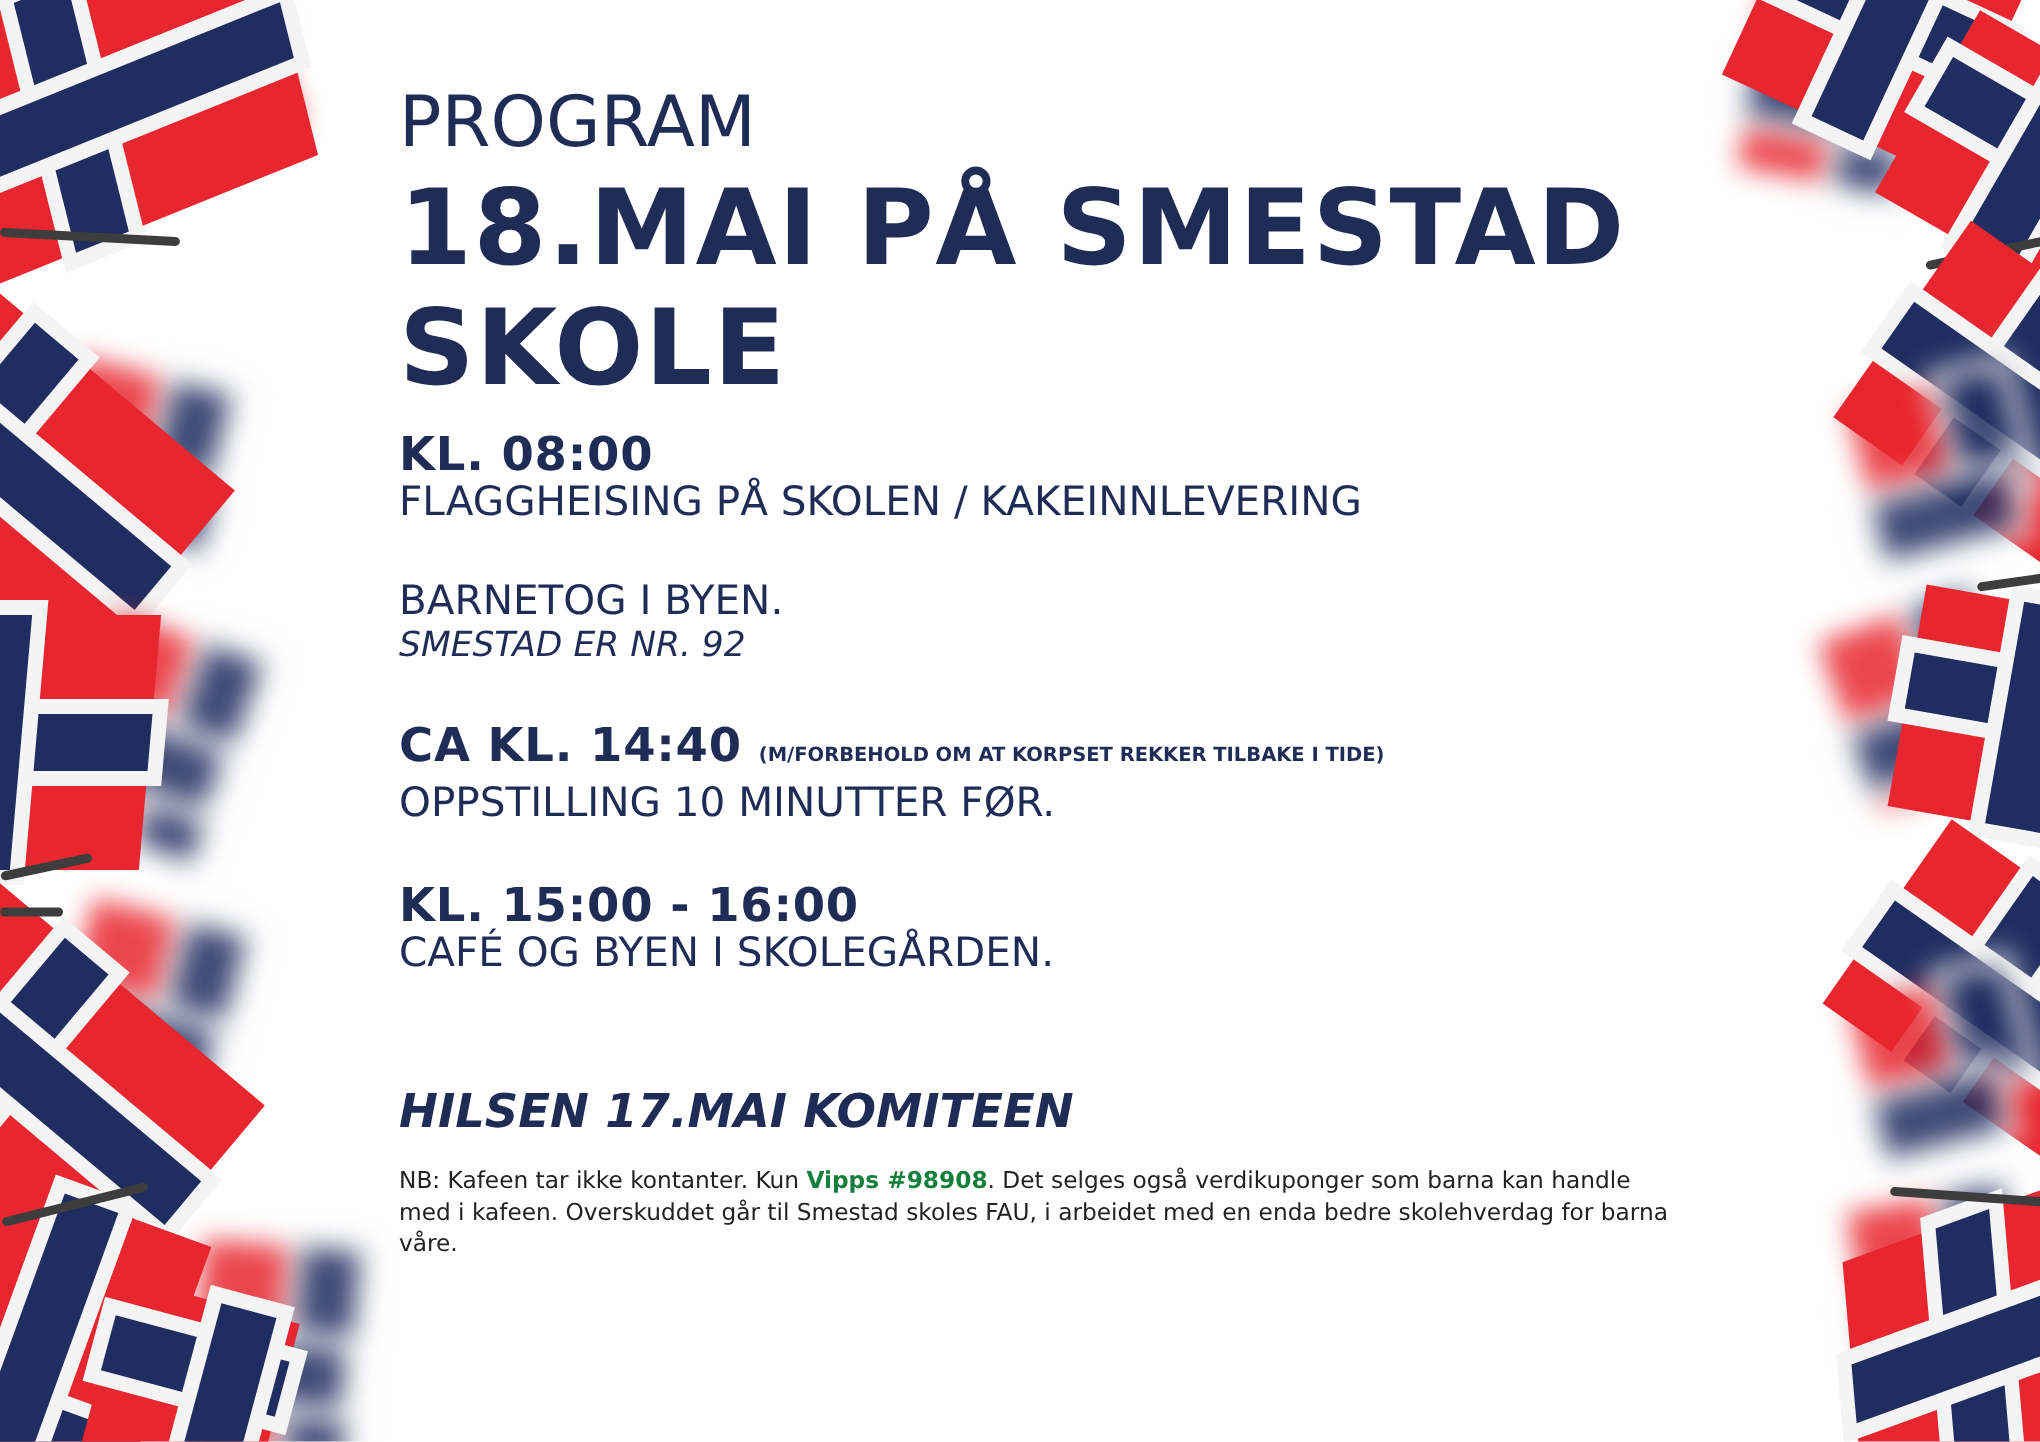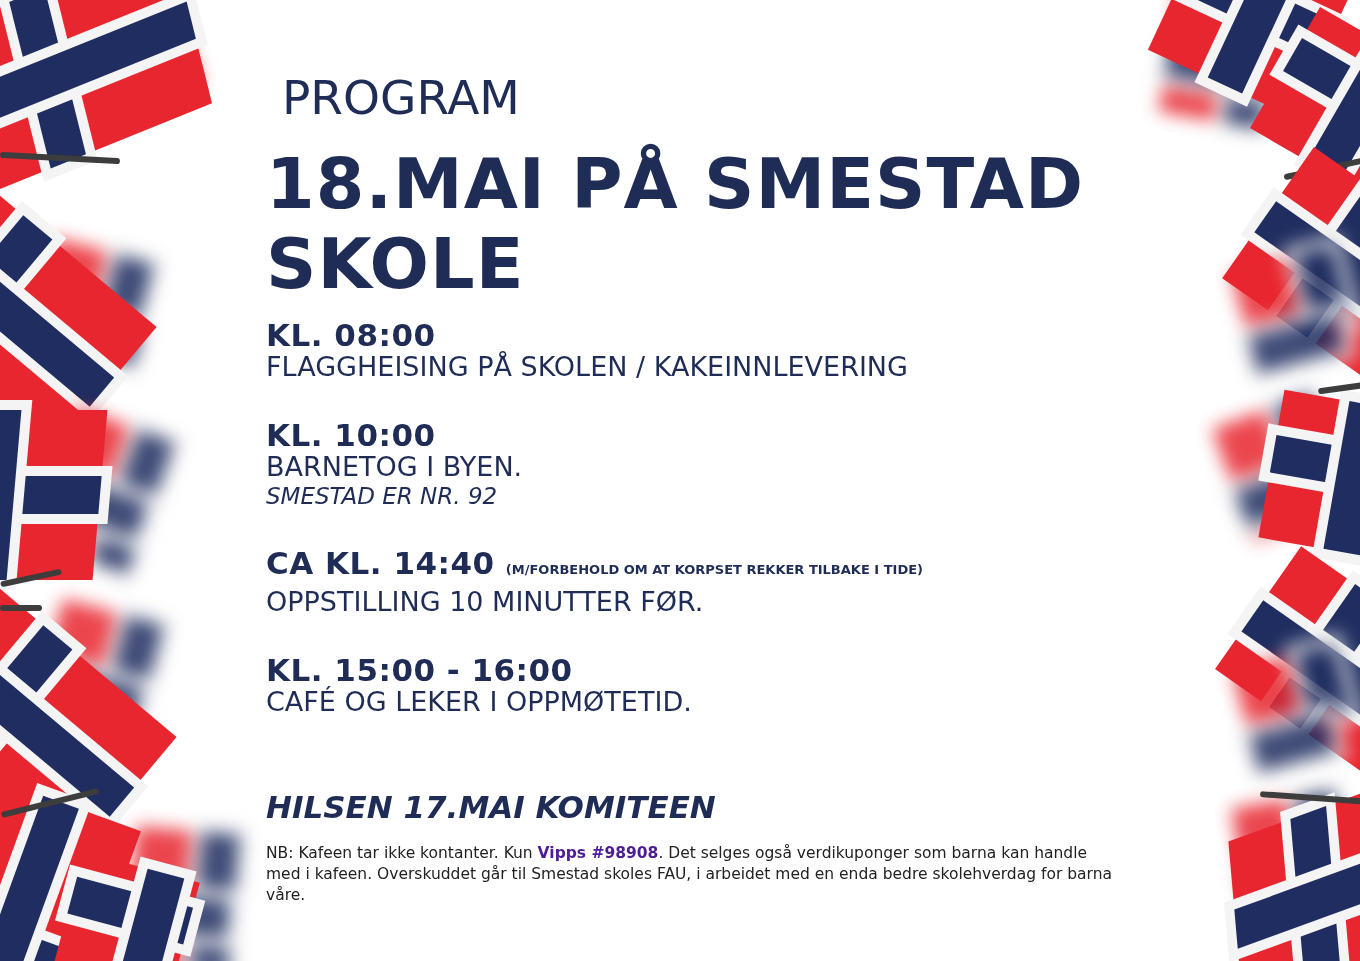--- a/index.html
+++ b/index.html
@@ -19,31 +19,31 @@
     background:#1f2d60; box-shadow:0 0 0 10px #f4f4f4;
   }
   .flag::after {
     content:""; position:absolute; left:0; top:66px; height:38px; width:100%;
     background:#1f2d60; box-shadow:0 0 0 10px #f4f4f4;
   }
   .flag.blur { filter:blur(9px); opacity:0.85; }
   .pole { position:absolute; height:6px; background:#3d3d3d; border-radius:3px; }
 
   .content { position:absolute; left:266px; top:52px; width:880px; }
-  .title-small { font-size:47px; font-weight:normal; letter-spacing:0px; line-height:60px; margin:16px; }
+  .title-small { font-size:47px; font-weight:normal; letter-spacing:0px; line-height:60px; margin:0; }
   .title-big { font-size:70px; font-weight:bold; line-height:80px; margin:0; letter-spacing:1px; }
   .sched { margin-top:14px; }
   .item { margin-bottom:36px; }
   .time { font-size:31px; font-weight:bold; line-height:34px; letter-spacing:0.5px; }
   .note { font-size:13px; font-weight:bold; letter-spacing:0; }
   .line { font-size:27px; line-height:30px; }
   .em { font-size:23px; line-height:28px; font-style:italic; font-weight:normal; }
   .sig { font-size:31px; font-weight:bold; font-style:italic; margin-top:70px; line-height:40px; }
   .nb { font-size:15.5px; line-height:21px; margin-top:16px; width:860px; color:#222; }
-  .nb b { color:#4c1d95; }
+  .nb b { color:#15803d; }
 </style>
 </head>
 <body>
 
 <div class="flags">
 
   <div class="flag blur" style="left:-60px;top:-40px;transform:rotate(-20deg);"></div>
   <div class="flag" style="left:-40px;top:-20px;transform:rotate(-22deg) skewX(-8deg);"></div>
   <div class="pole" style="left:0;top:155px;width:120px;transform:rotate(3deg);"></div>
   <div class="flag blur" style="left:40px;top:250px;width:110px;height:90px;transform:rotate(15deg);"></div>
@@ -80,35 +80,34 @@
   <h1 class="title-big">18.MAI PÅ SMESTAD</h1>
   <h1 class="title-big">SKOLE</h1>
 
   <div class="sched">
     <div class="item">
       <div class="time">KL. 08:00</div>
       <div class="line">FLAGGHEISING PÅ SKOLEN / KAKEINNLEVERING</div>
     </div>
 
     <div class="item">
-      <div class="time">KL. 10:00</div>
       <div class="line">BARNETOG I BYEN.</div>
       <div class="em">SMESTAD ER NR. 92</div>
     </div>
 
     <div class="item">
       <div class="time">
         <span>CA KL. 14:40</span>
         <span class="note">(M/FORBEHOLD OM AT KORPSET REKKER TILBAKE I TIDE)</span>
       </div>
       <div class="line">OPPSTILLING 10 MINUTTER FØR.</div>
     </div>
 
     <div class="item">
       <div class="time">KL. 15:00 - 16:00</div>
-      <div class="line">CAFÉ OG LEKER I OPPMØTETID.</div>
+      <div class="line">CAFÉ OG BYEN I SKOLEGÅRDEN.</div>
     </div>
   </div>
 
   <div class="sig">HILSEN 17.MAI KOMITEEN</div>
 
   <div class="nb"><span>NB: Kafeen tar ikke kontanter. Kun </span><b>Vipps #98908</b><span>. Det selges også verdikuponger som barna kan handle med i kafeen. Overskuddet går til Smestad skoles FAU, i arbeidet med en enda bedre skolehverdag for barna våre.</span></div>
 </div>
 
 </body></html>

